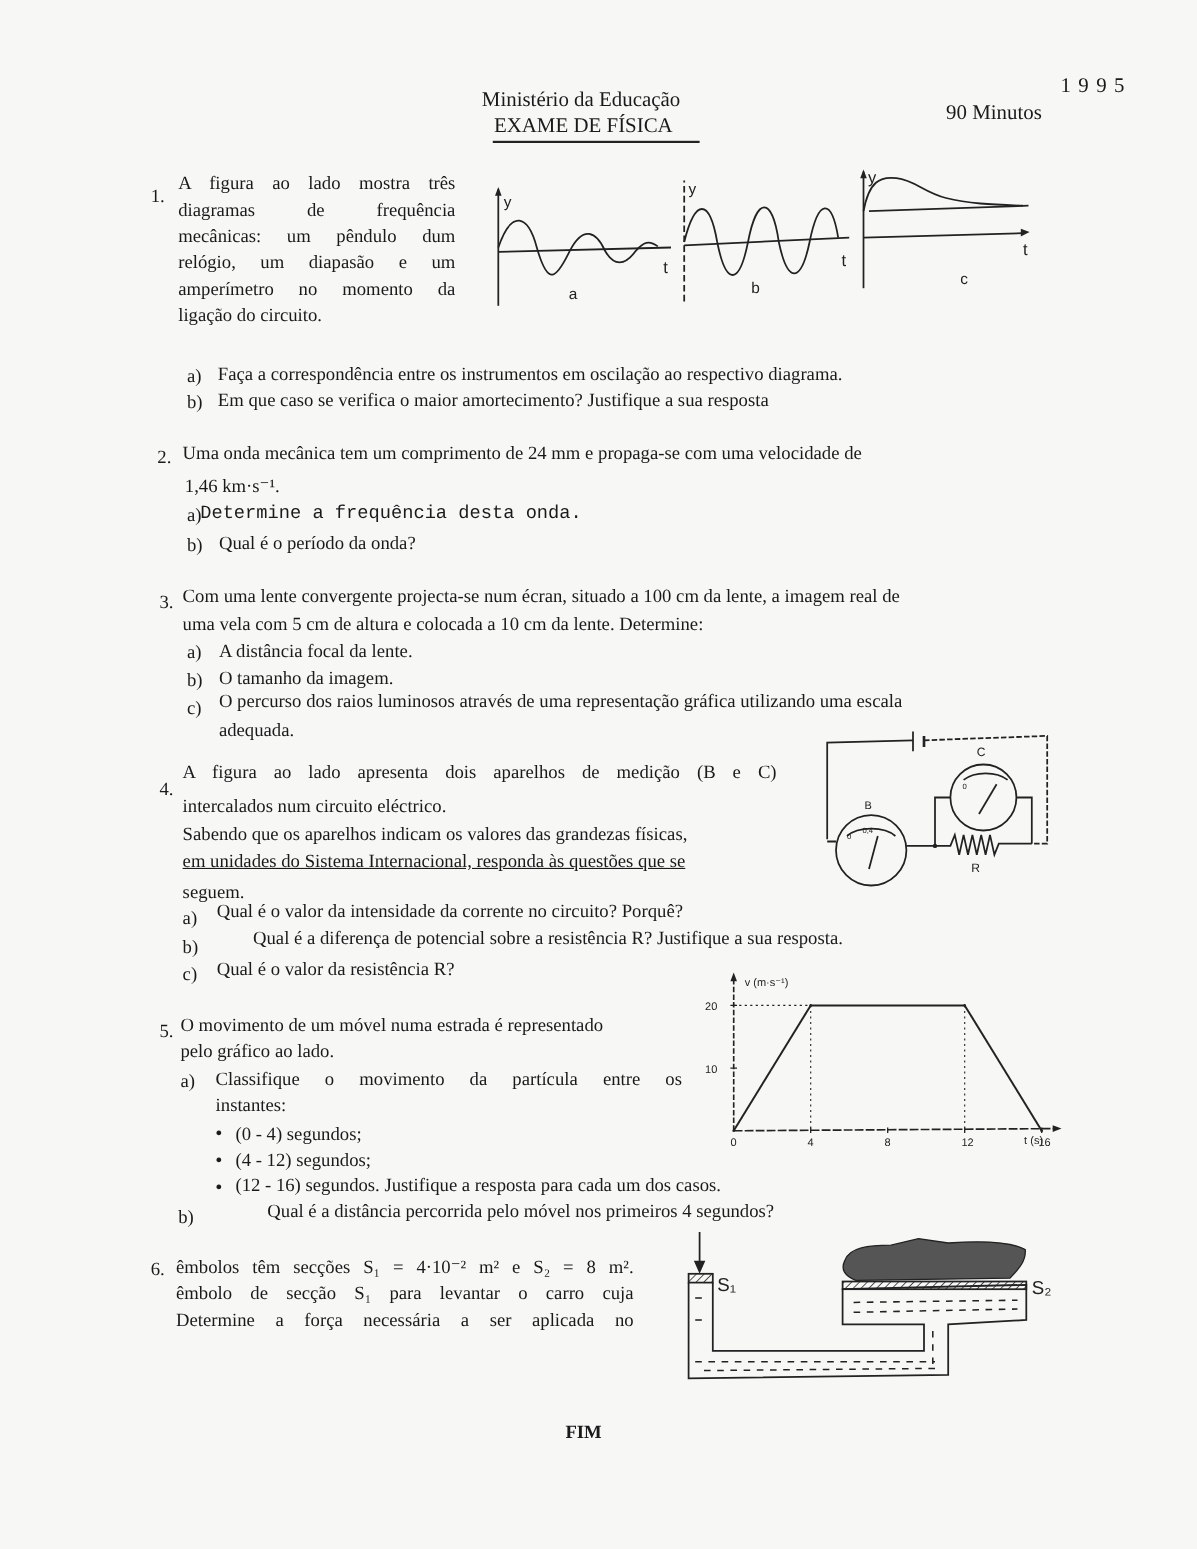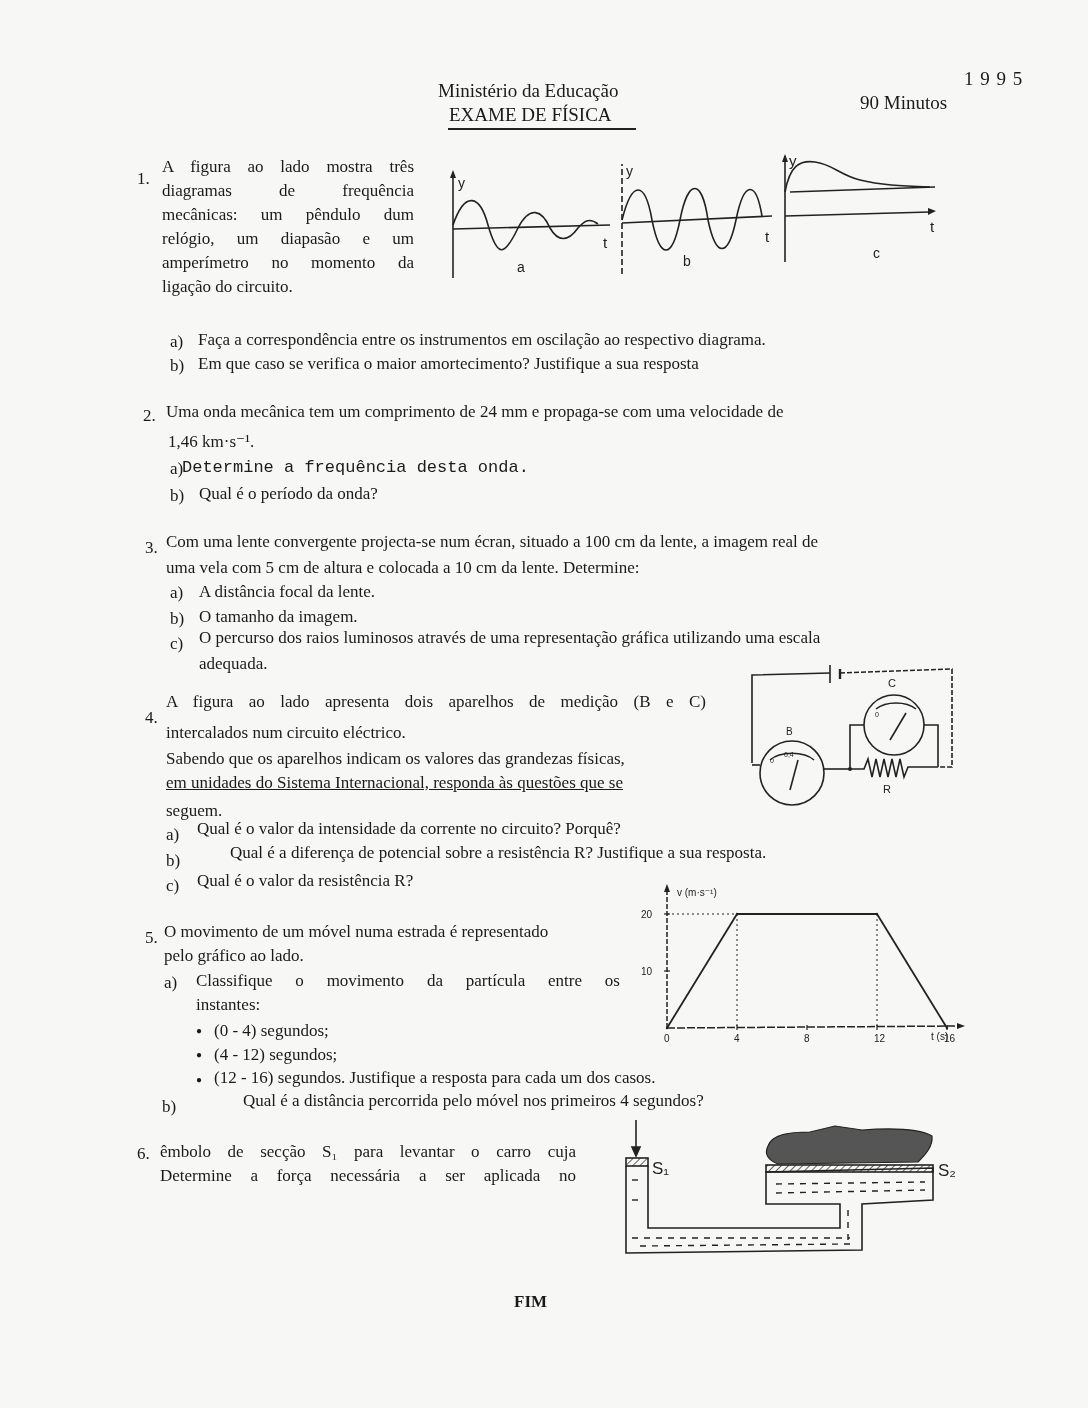--- a/index.html
+++ b/index.html
@@ -198,20 +198,21 @@
         <circle cx="312" cy="148" r="1.2" fill="#222"></circle>
       </g>
     <text x="42" y="16" font-size="10" fill="#222">v (m·s⁻¹)</text>
     <text x="296" y="160" font-size="10" fill="#222">t (s)</text>
   </svg>
 </div>
 
 <div>
   <span class="abs t" style="left:137px; top:1142px;">6.</span>
   <div class="abs t" style="left:160px; top:1140px; width:416px;">
+    <span class="line just">êmbolos têm secções S₁ = 4·10⁻² m² e S₂ = 8 m².</span>
     <span class="line just">êmbolo de secção S₁ para levantar o carro cuja</span>
     <span class="line just">Determine a força necessária a ser aplicada no</span>
   </div>
 
   <svg class="abs" style="left:600px; top:1120px;" width="380" height="150">
     <defs>
       <pattern id="hatch" width="5" height="5" patternUnits="userSpaceOnUse" patternTransform="rotate(45)">
         <line x1="0" y1="0" x2="0" y2="5" stroke="#222" stroke-width="1.4"></line>
       </pattern>
     </defs>

